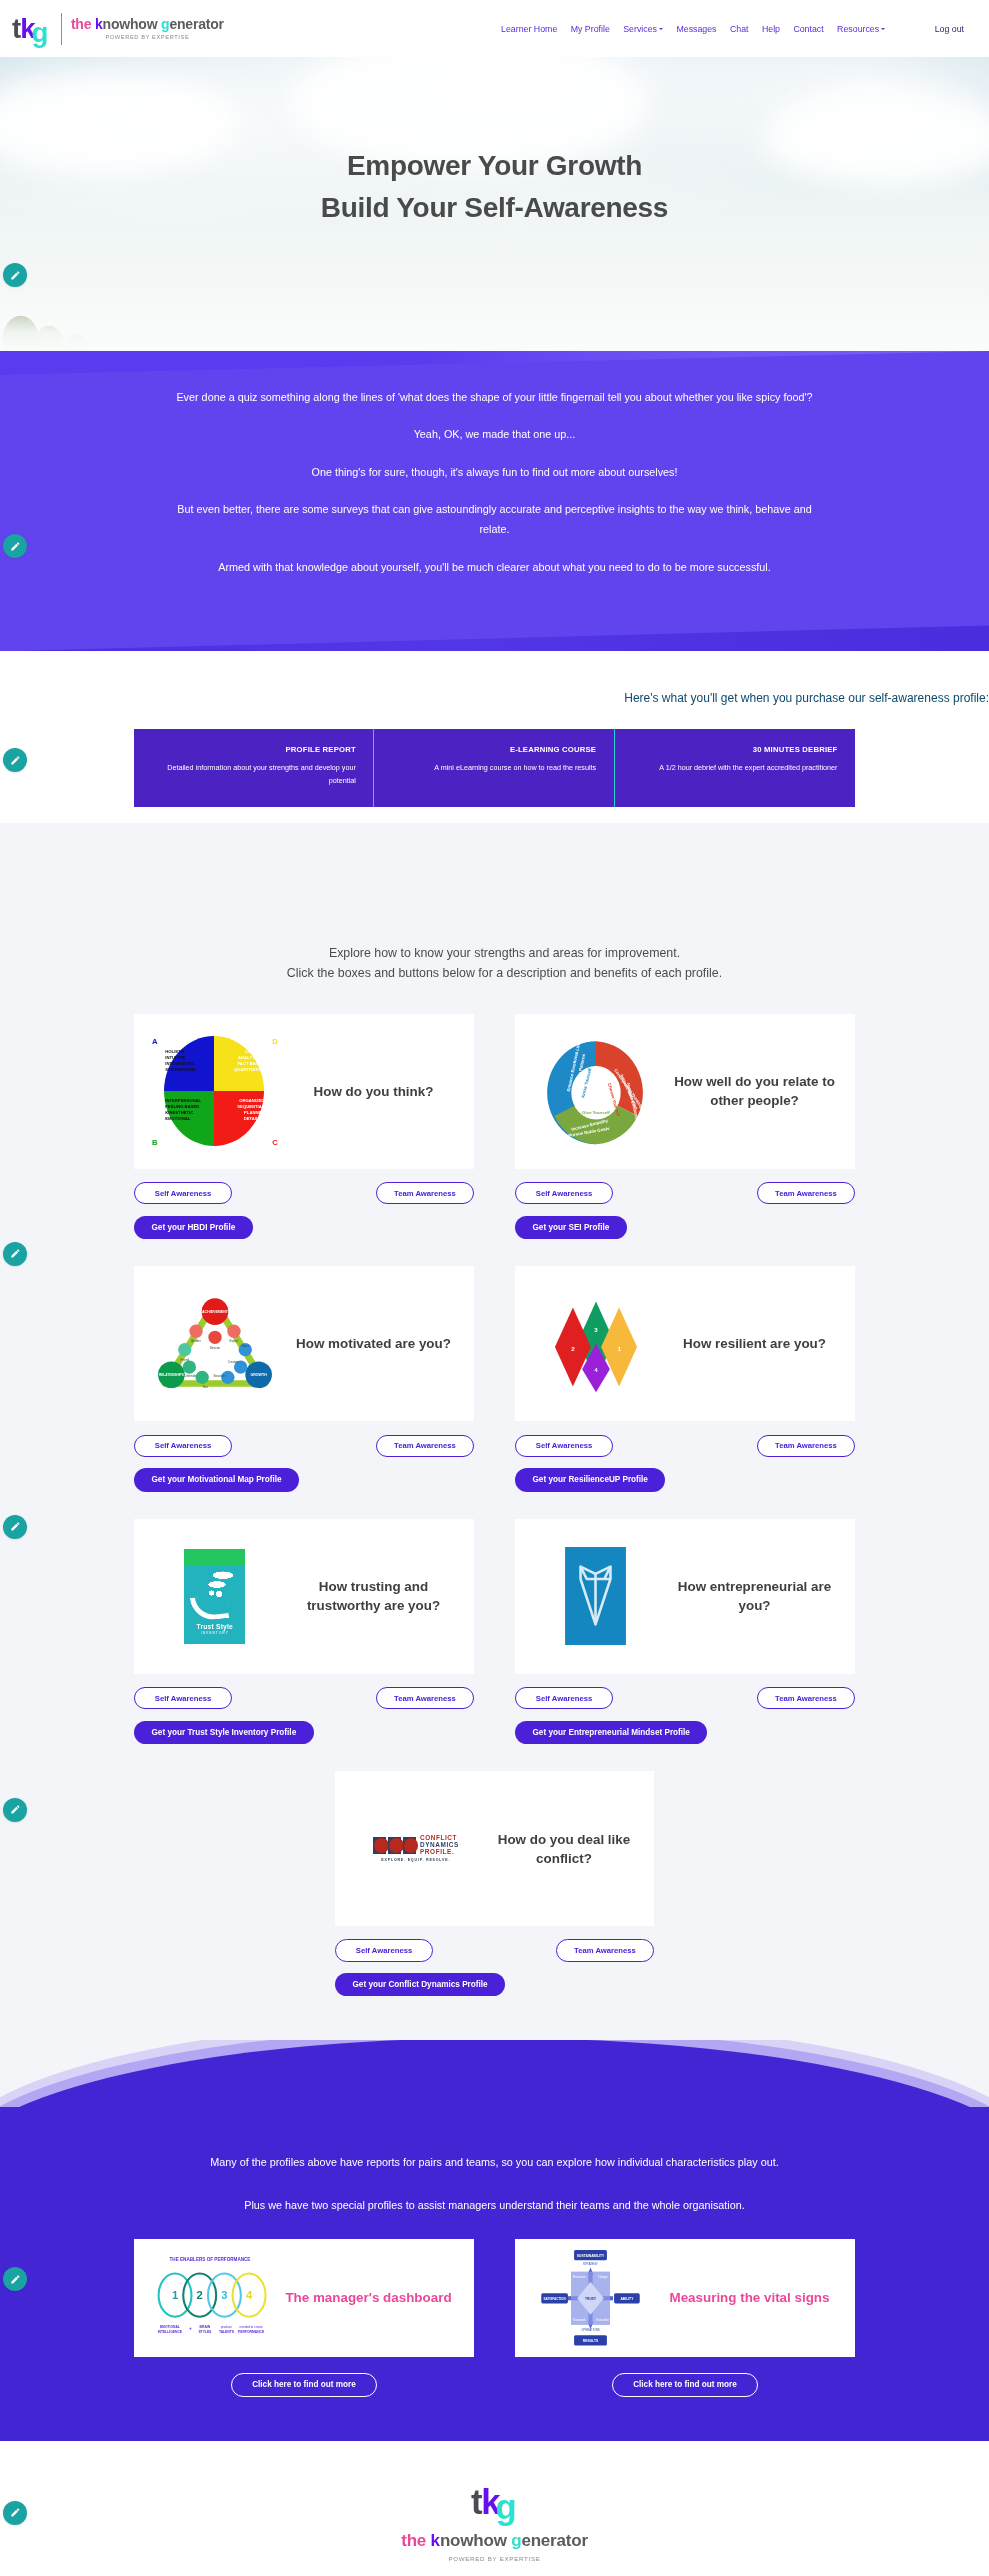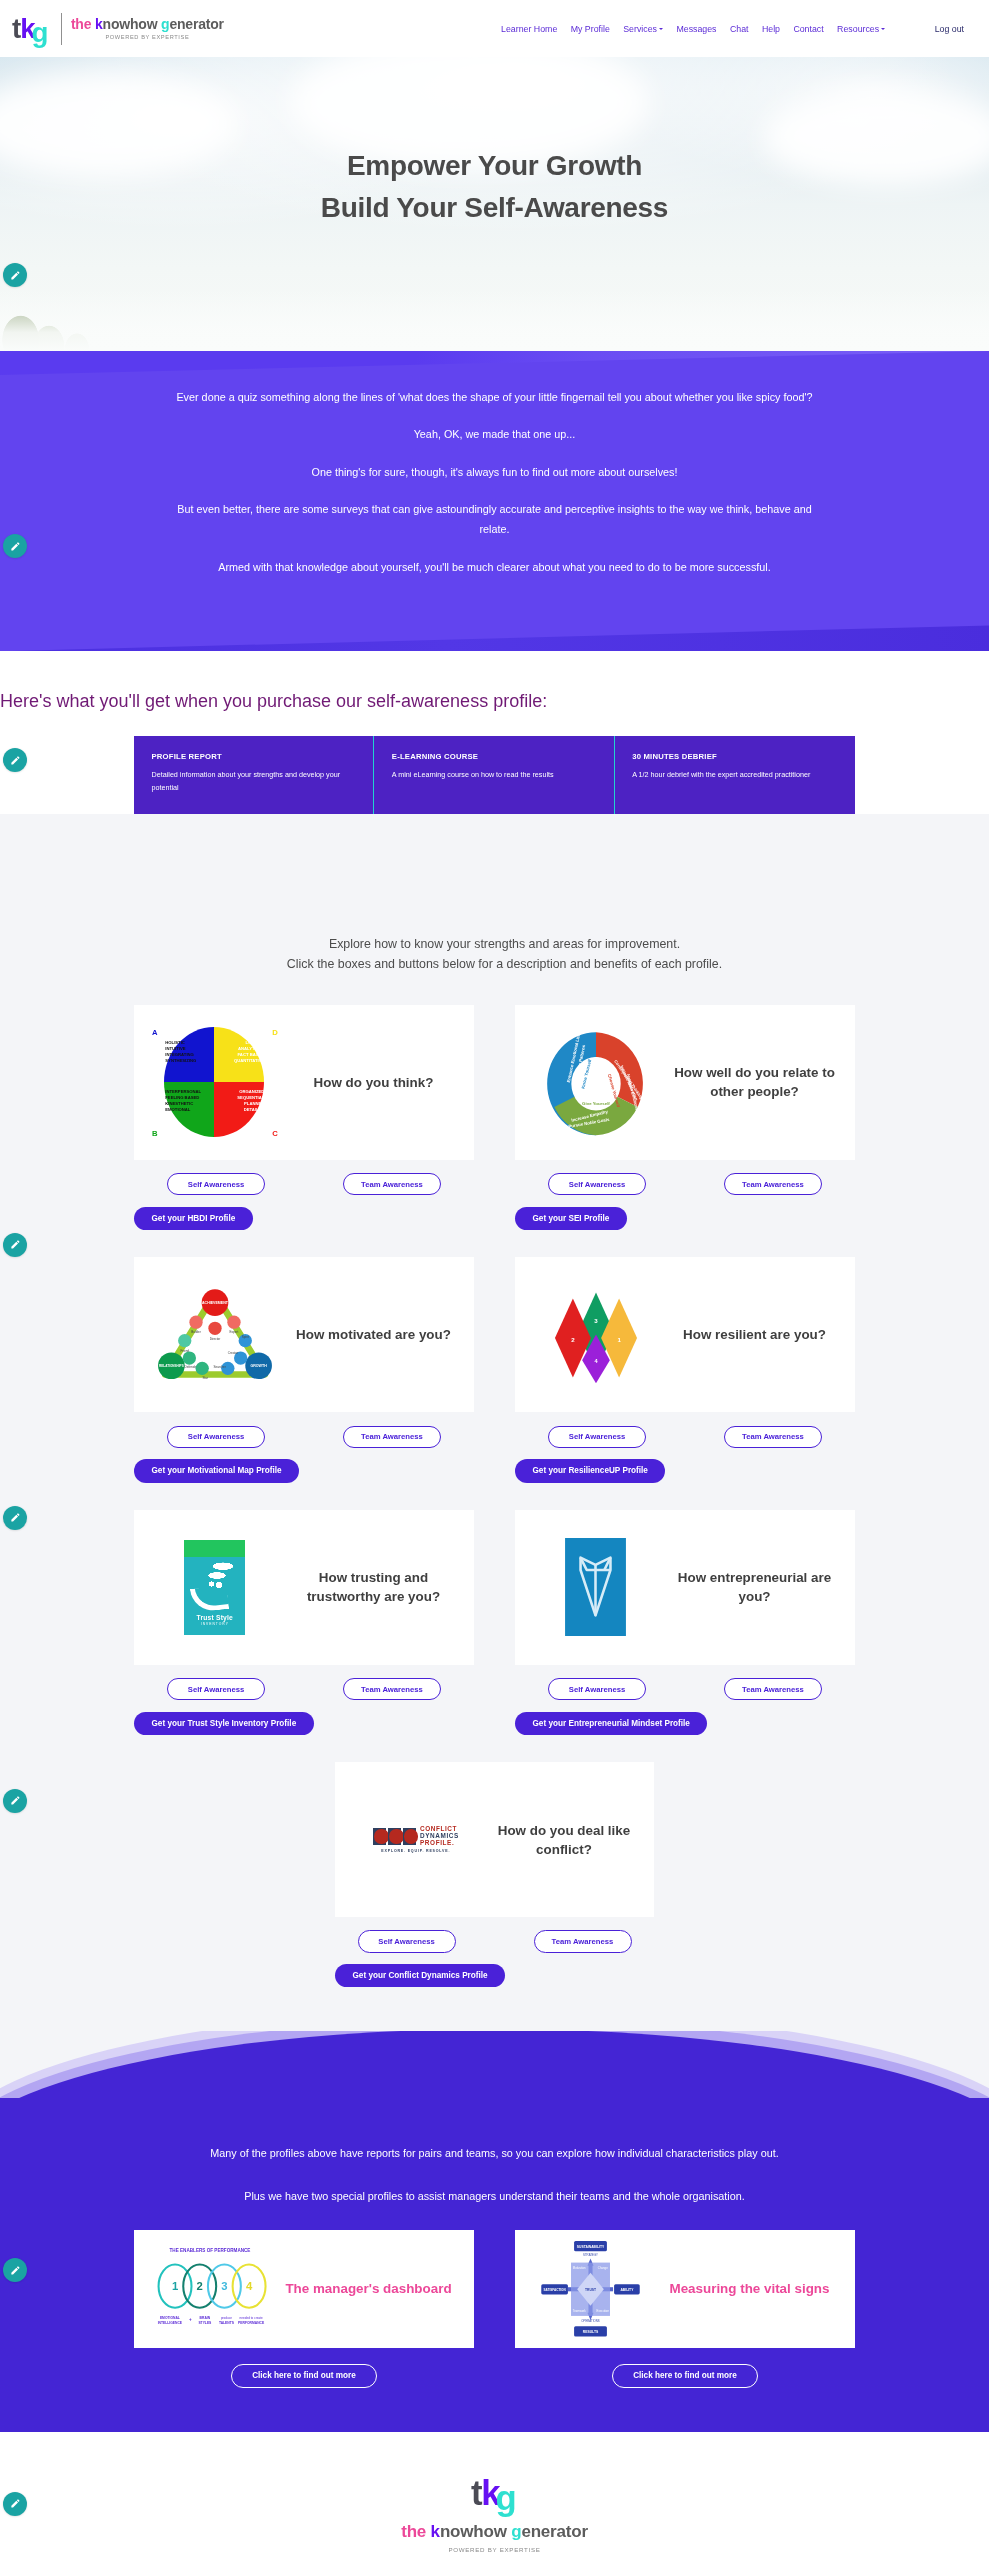--- a/index.html
+++ b/index.html
@@ -130,27 +130,28 @@
     width: 659px; margin: 0 auto 17.5px;
     font-weight: 300;
   }
   .intro p:last-child { margin-bottom: 0; }
 
   
   .purchase {
     background: #ffffff; padding: 40px 0 0; position: relative;
   }
   .purchase h2 {
-    text-align: left; font-size: 18px; font-weight: 400; color: #701a75;
+    text-align: right; font-size: 12px; font-weight: 400; color: #0c4a6e;
     margin-bottom: 24px;
   }
   .purchase-row {
-    width: 721px; margin: 0 auto;
+    width: 721px; margin: 16px auto;
     display: grid; grid-template-columns: 1fr 1fr 1fr;
     background: #4d22c3;
+    text-align: right;
   }
   .purchase-col {
     padding: 15.5px 17.5px 19.6px;
     color: #ffffff;
     border-right: 1px solid #22d3cf;
   }
   .purchase-col:last-child { border-right: none; }
   .purchase-col h3 {
     font-size: 7.7px; font-weight: 700; letter-spacing: 0.2px; margin-bottom: 8.2px;
   }
@@ -188,21 +189,21 @@
   .pcard-art {
     width: 139px; min-width: 139px; height: 129px;
     display: flex; align-items: center; justify-content: center;
   }
   .pcard-q {
     flex: 1; text-align: center;
     font-size: 13.4px; font-weight: 700; color: #3f3f3f; line-height: 1.42;
     padding: 0 8.2px;
   }
   .pbtns {
-    display: flex; justify-content: center; gap: 78px;
+    display: flex; justify-content: space-between; gap: 78px;
     margin-top: 13.4px;
   }
   .btn-outline {
     min-width: 98px; padding: 5.7px 11.3px;
     border: 1px solid #4a21d8; border-radius: 13.4px;
     background: #ffffff; color: #4a21d8;
     font-size: 7.7px; font-weight: 700; text-align: center; cursor: pointer;
     font-family: "Liberation Sans", sans-serif;
   }
   .btn-solid-wrap { display: flex; justify-content: flex-start; margin-top: 11.3px; }

